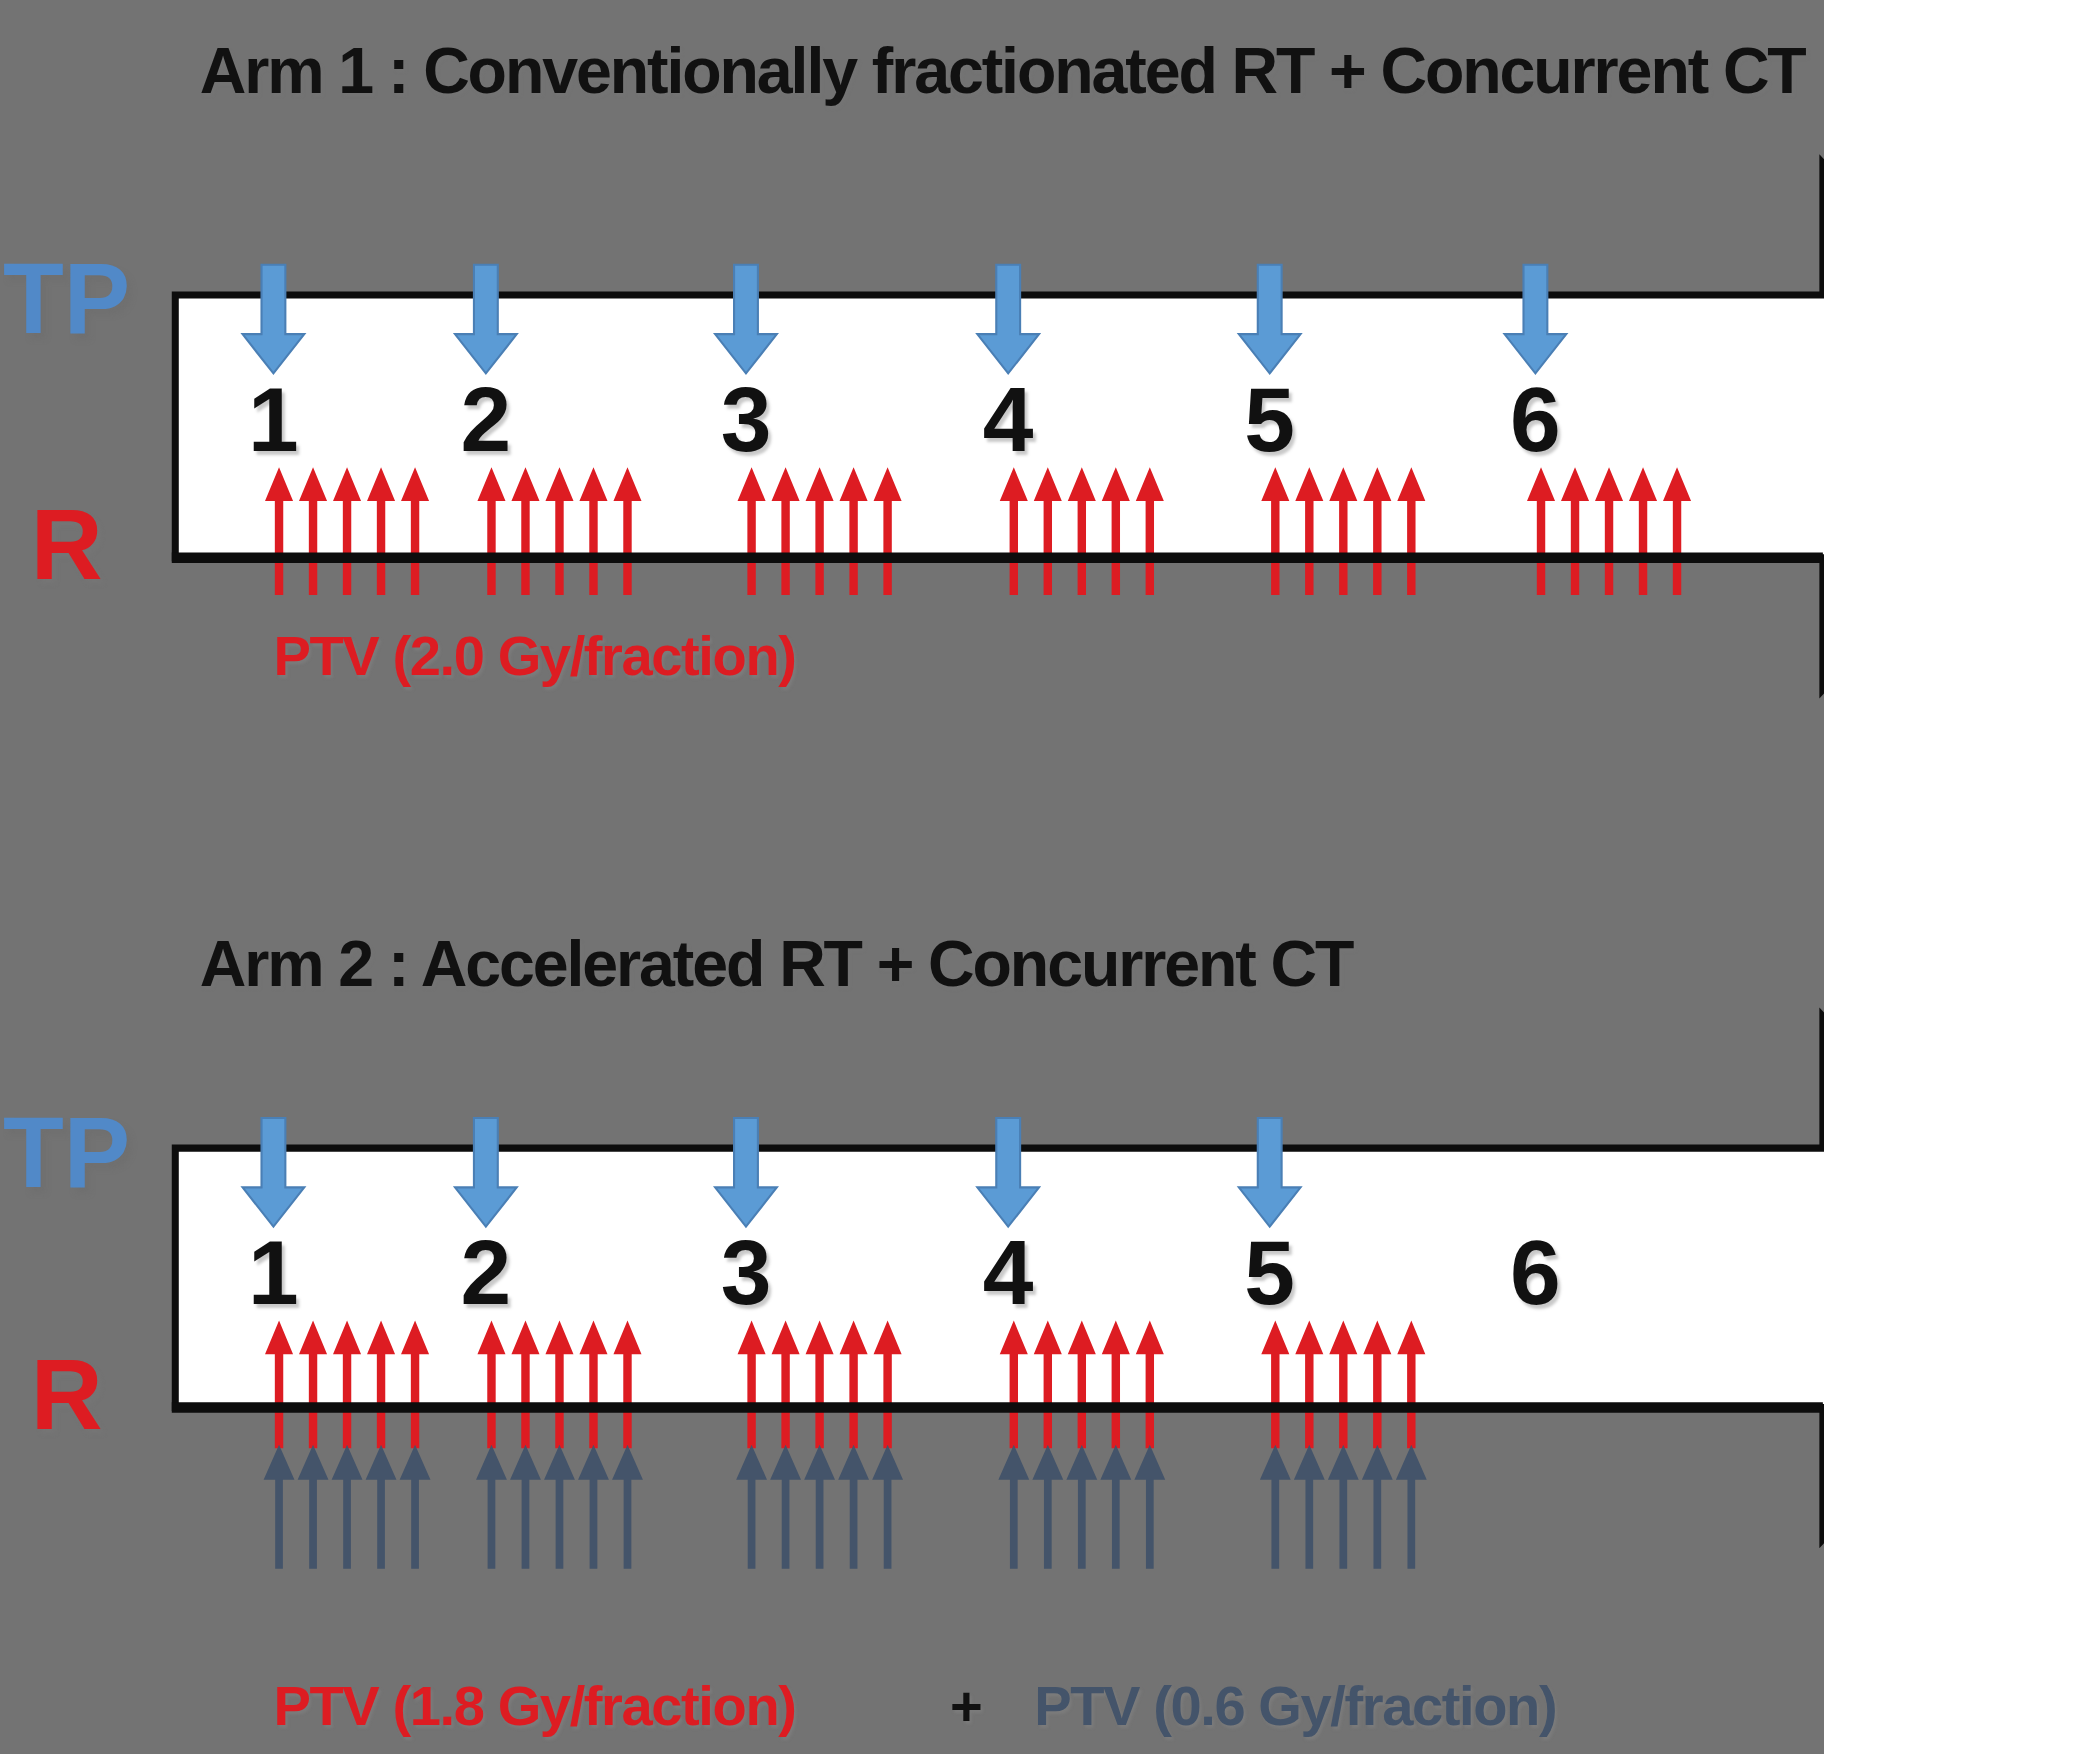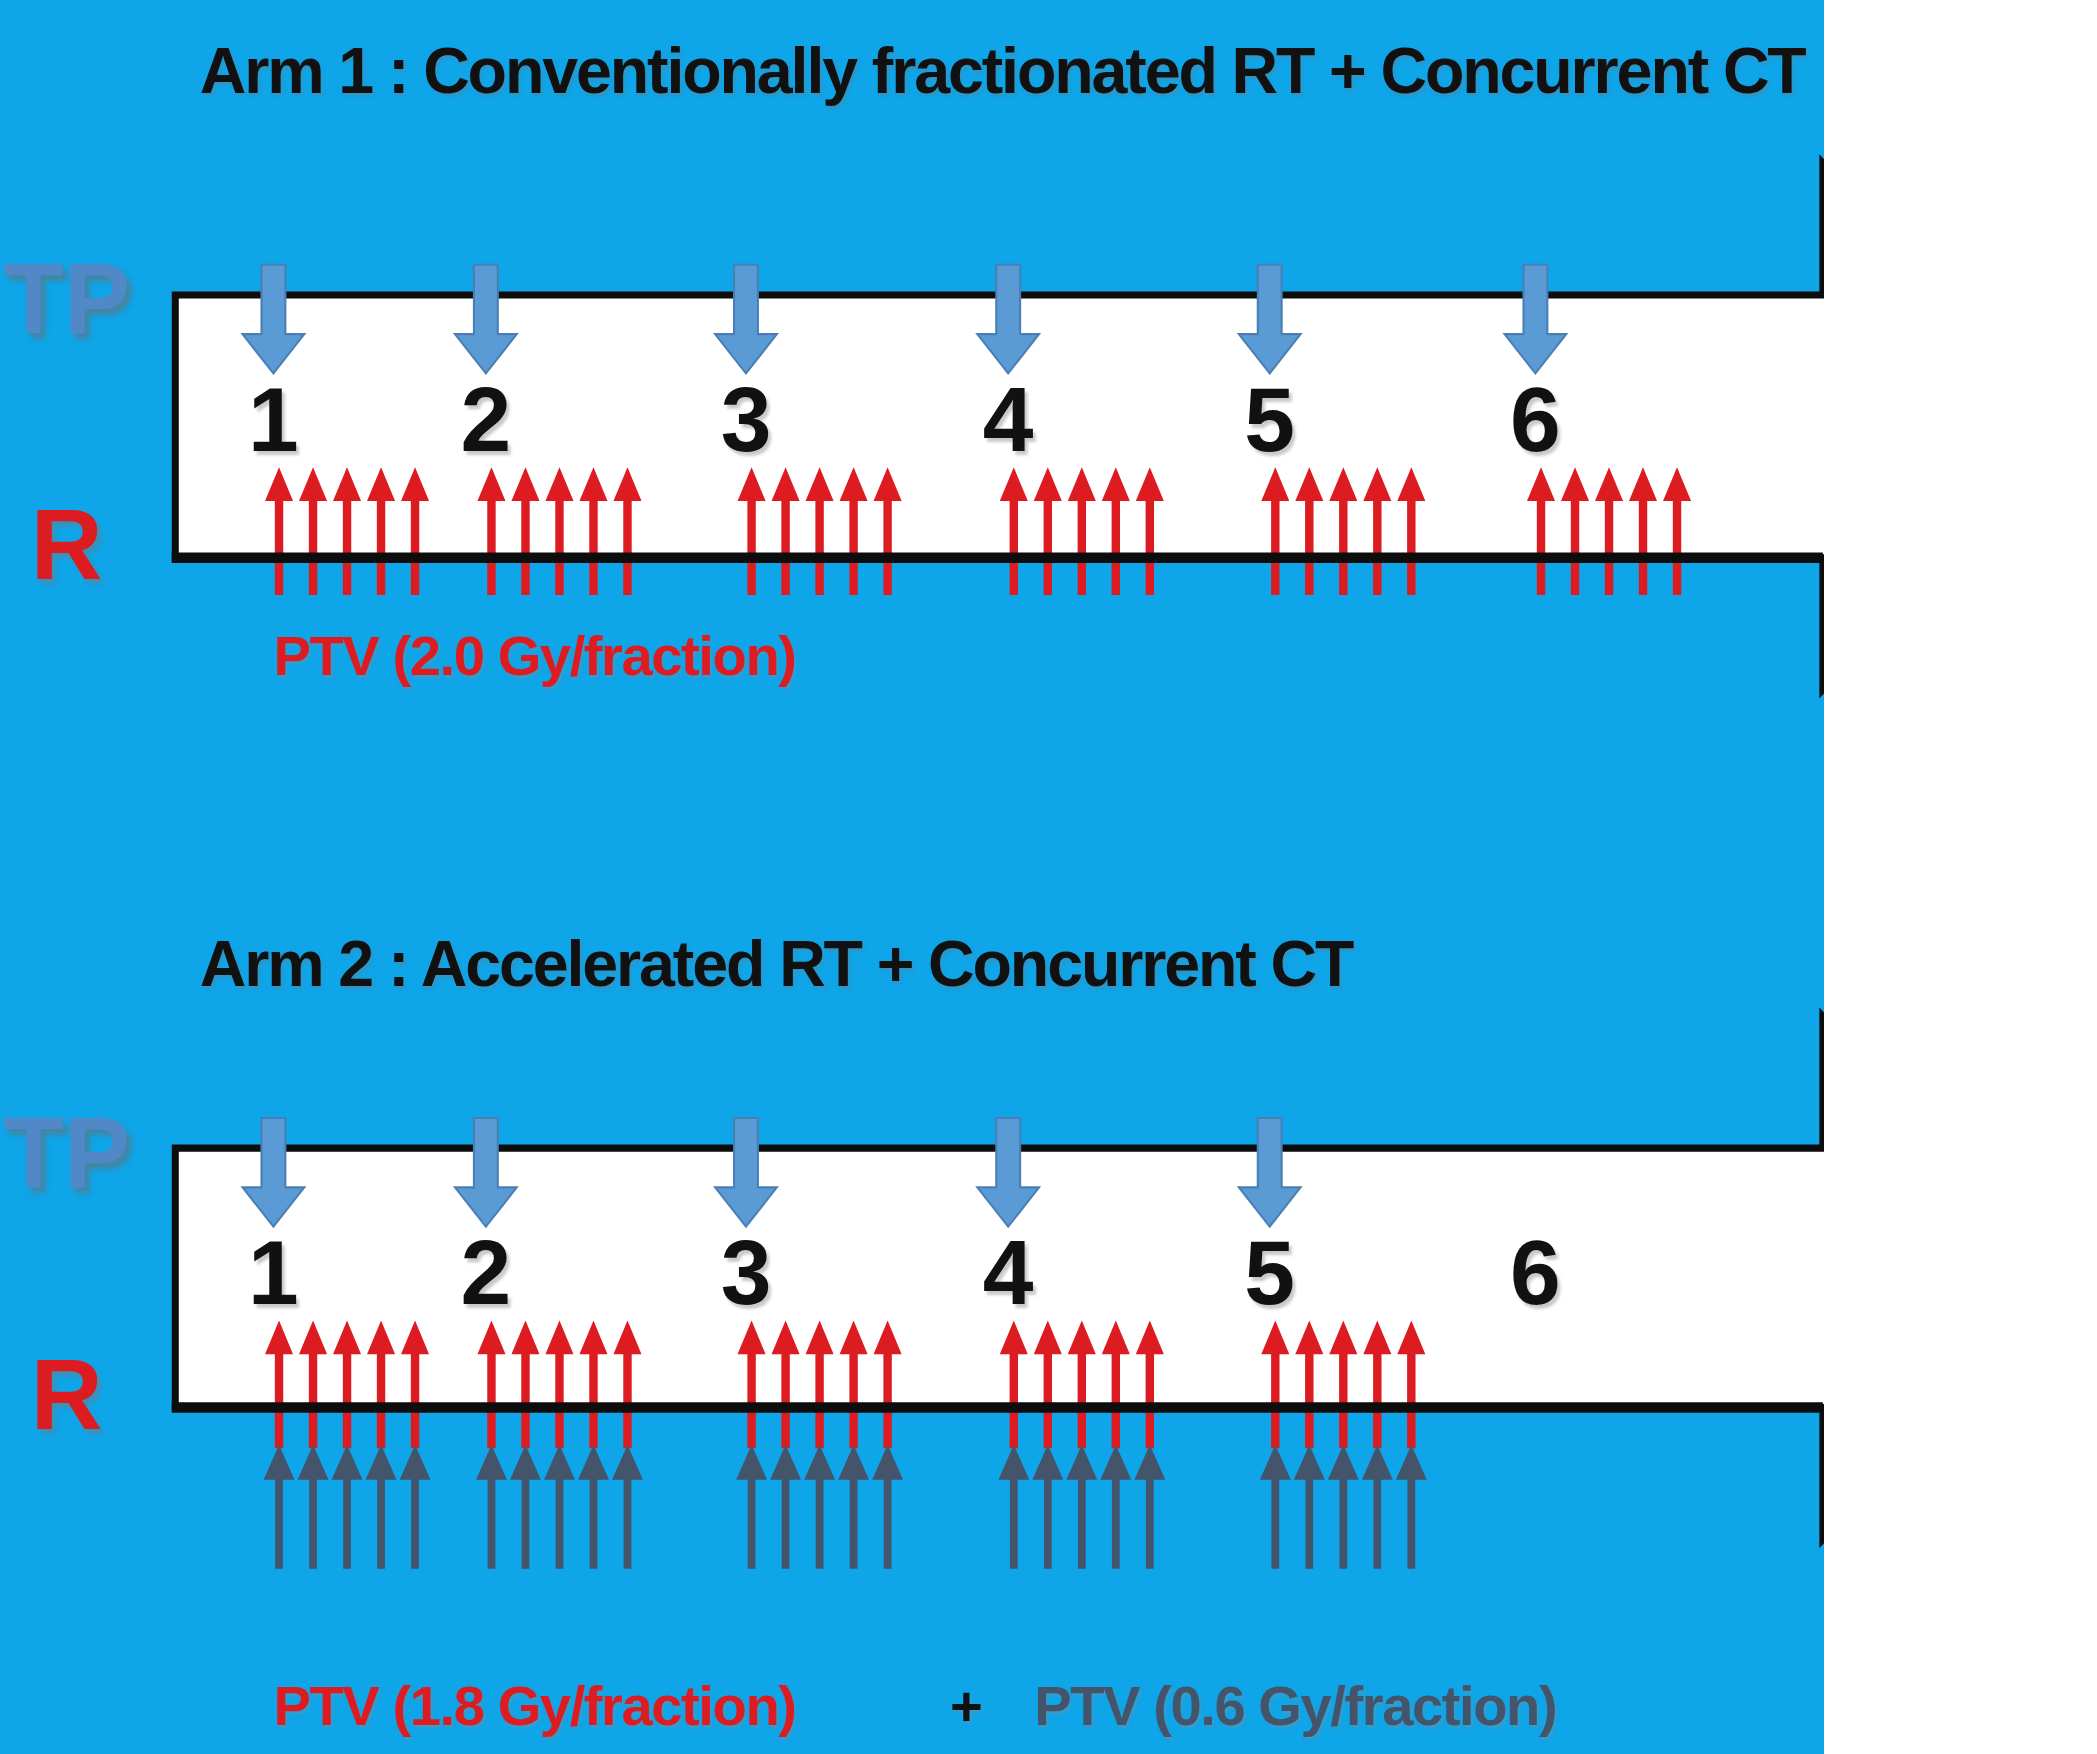--- a/index.html
+++ b/index.html
@@ -1,19 +1,19 @@
 <!DOCTYPE html>
 <html style="font-size:11.2px"><head>
 <meta charset="utf-8">
 <style>
   html,body{margin:0;padding:0;background:#ffffff;}
   #canvas{
     position:relative;
     width:1824px;height:1755px;
-    background:#0ea5e9;
+    background:#737373;
     font-family:"Liberation Sans", sans-serif;
     overflow:hidden;
   }
   svg text{font-family:"Liberation Sans", sans-serif;font-weight:bold;}
   .ttl{letter-spacing:-3px;text-shadow:2px 3px 3px rgba(120,120,120,0.35);}
   .lbl-tp{text-shadow:5px 6px 5px rgba(110,110,110,0.55);}
   .lbl-r{text-shadow:4px 5px 4px rgba(120,120,120,0.45);}
   .num{text-shadow:3px 4px 3px rgba(120,120,120,0.40);}
   .cap{letter-spacing:-2px;text-shadow:2px 3px 3px rgba(140,140,140,0.35);}
 </style>

